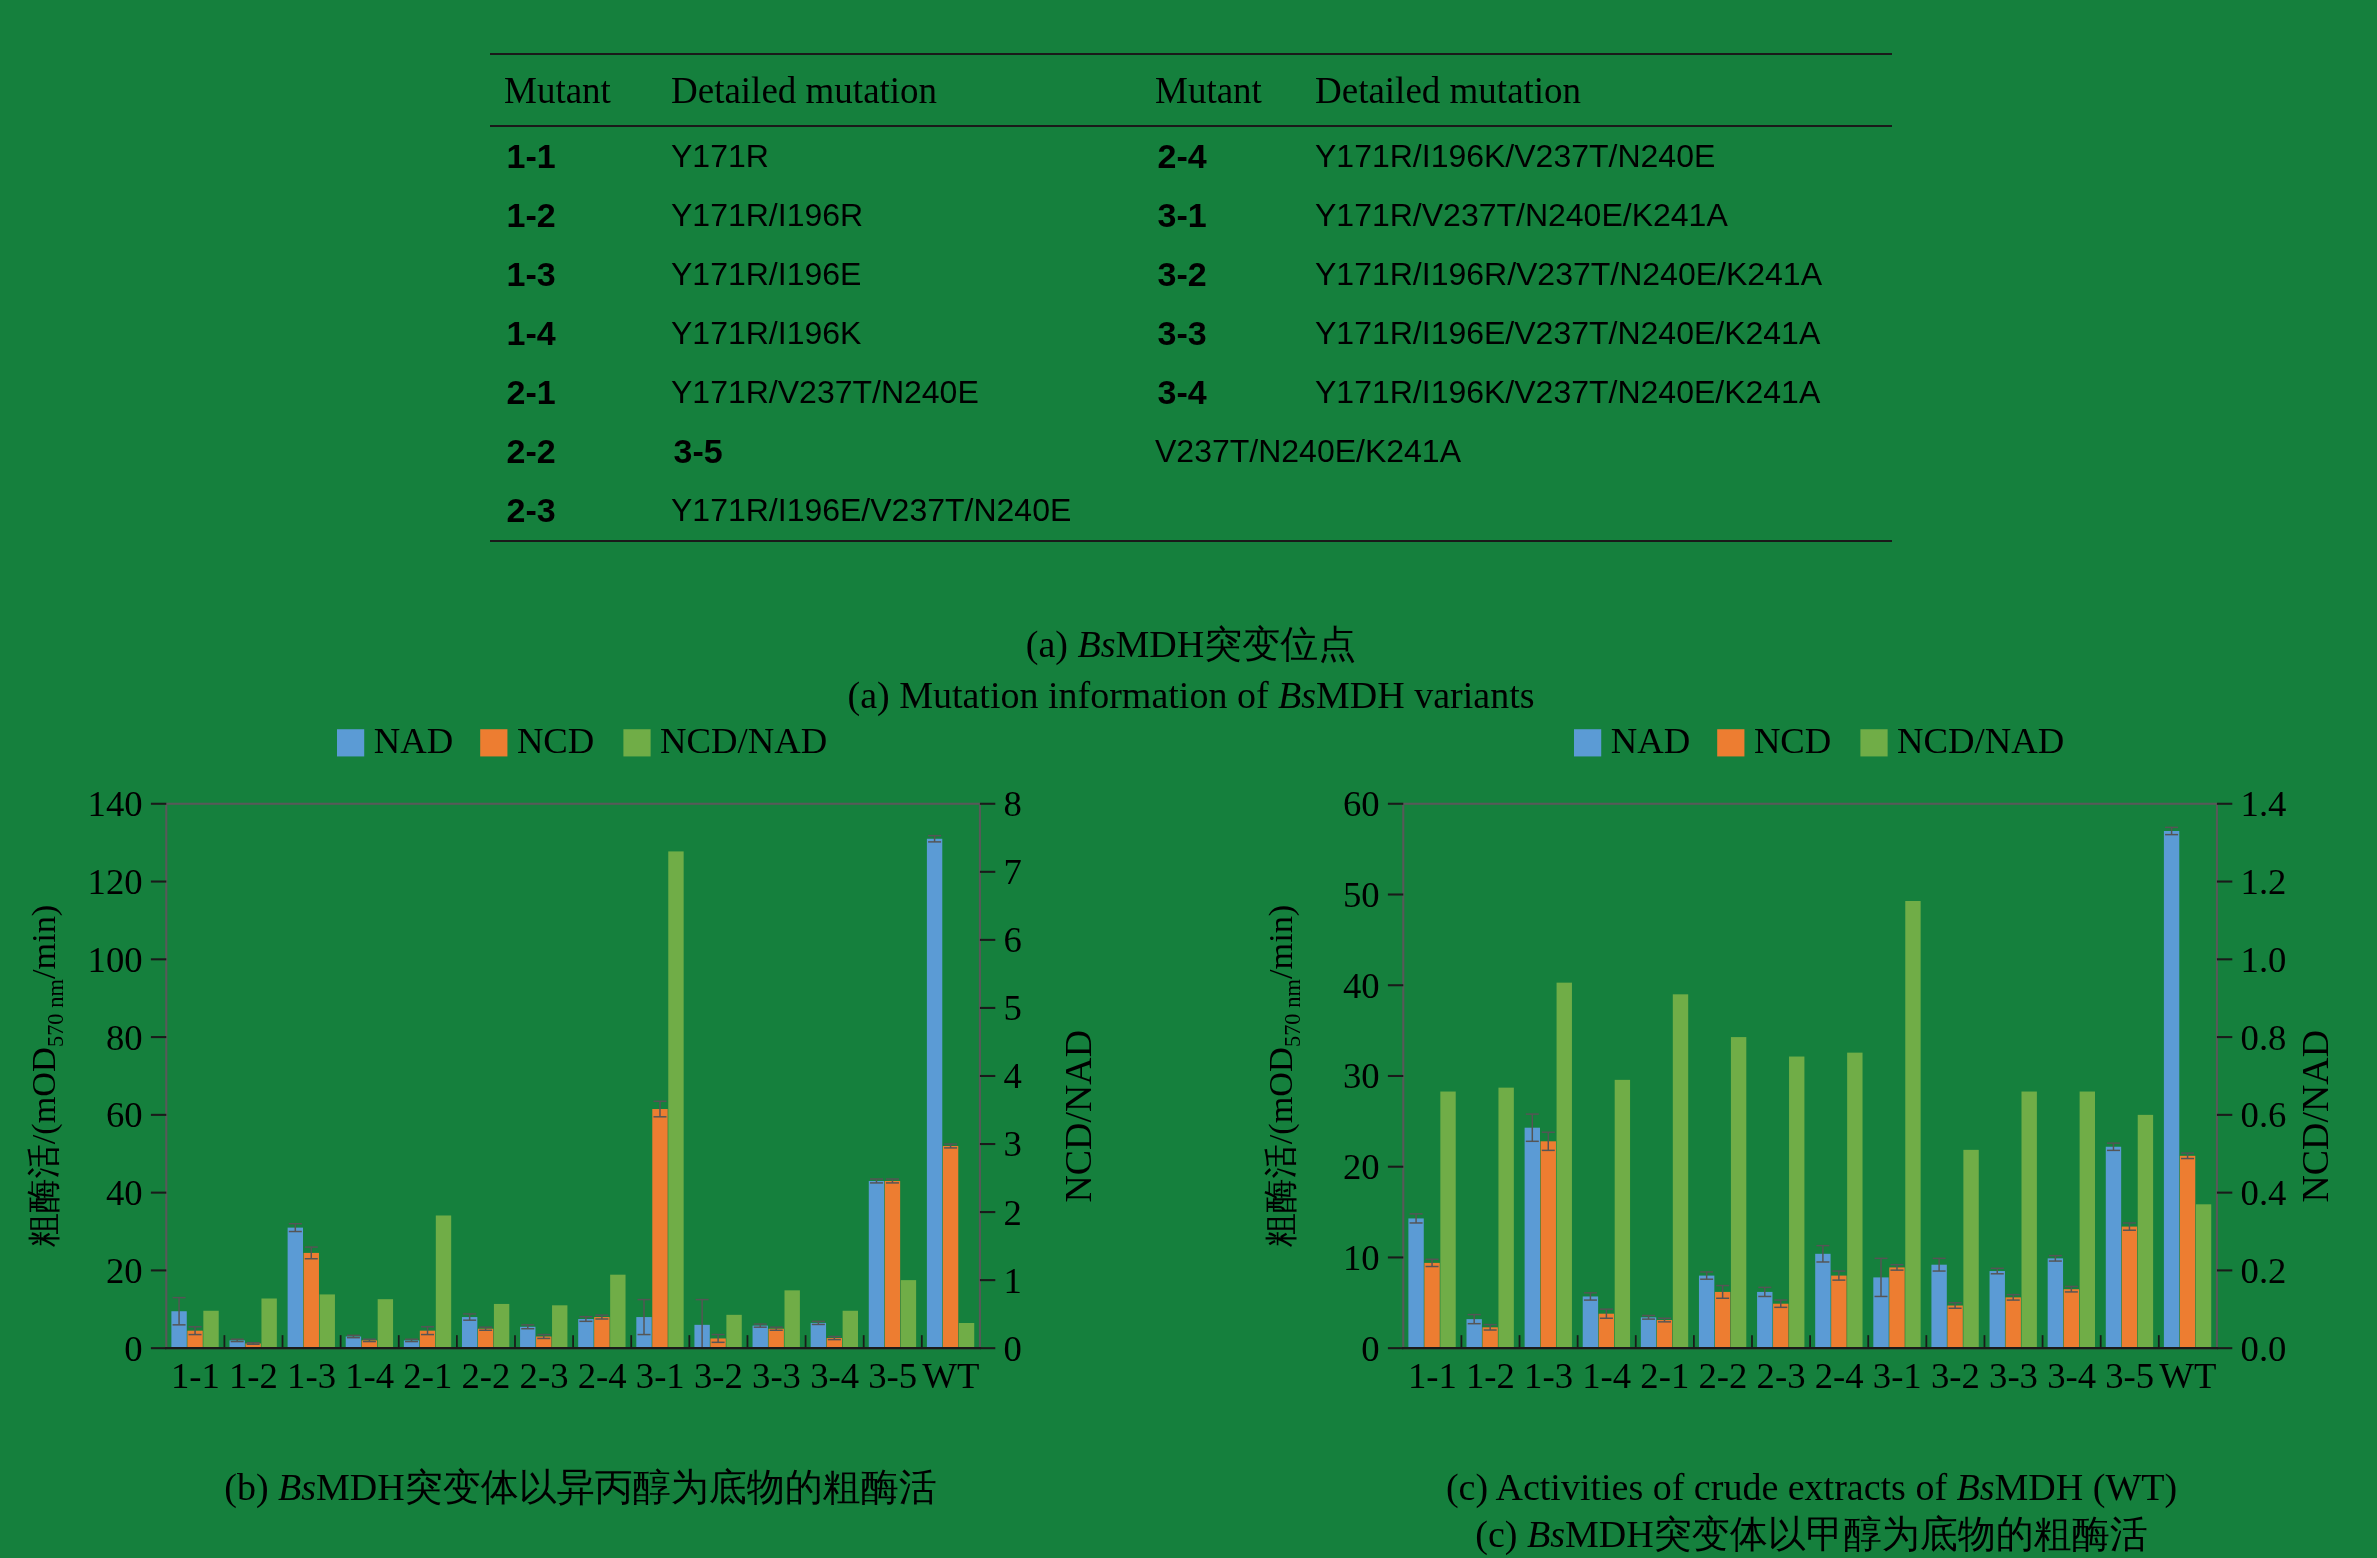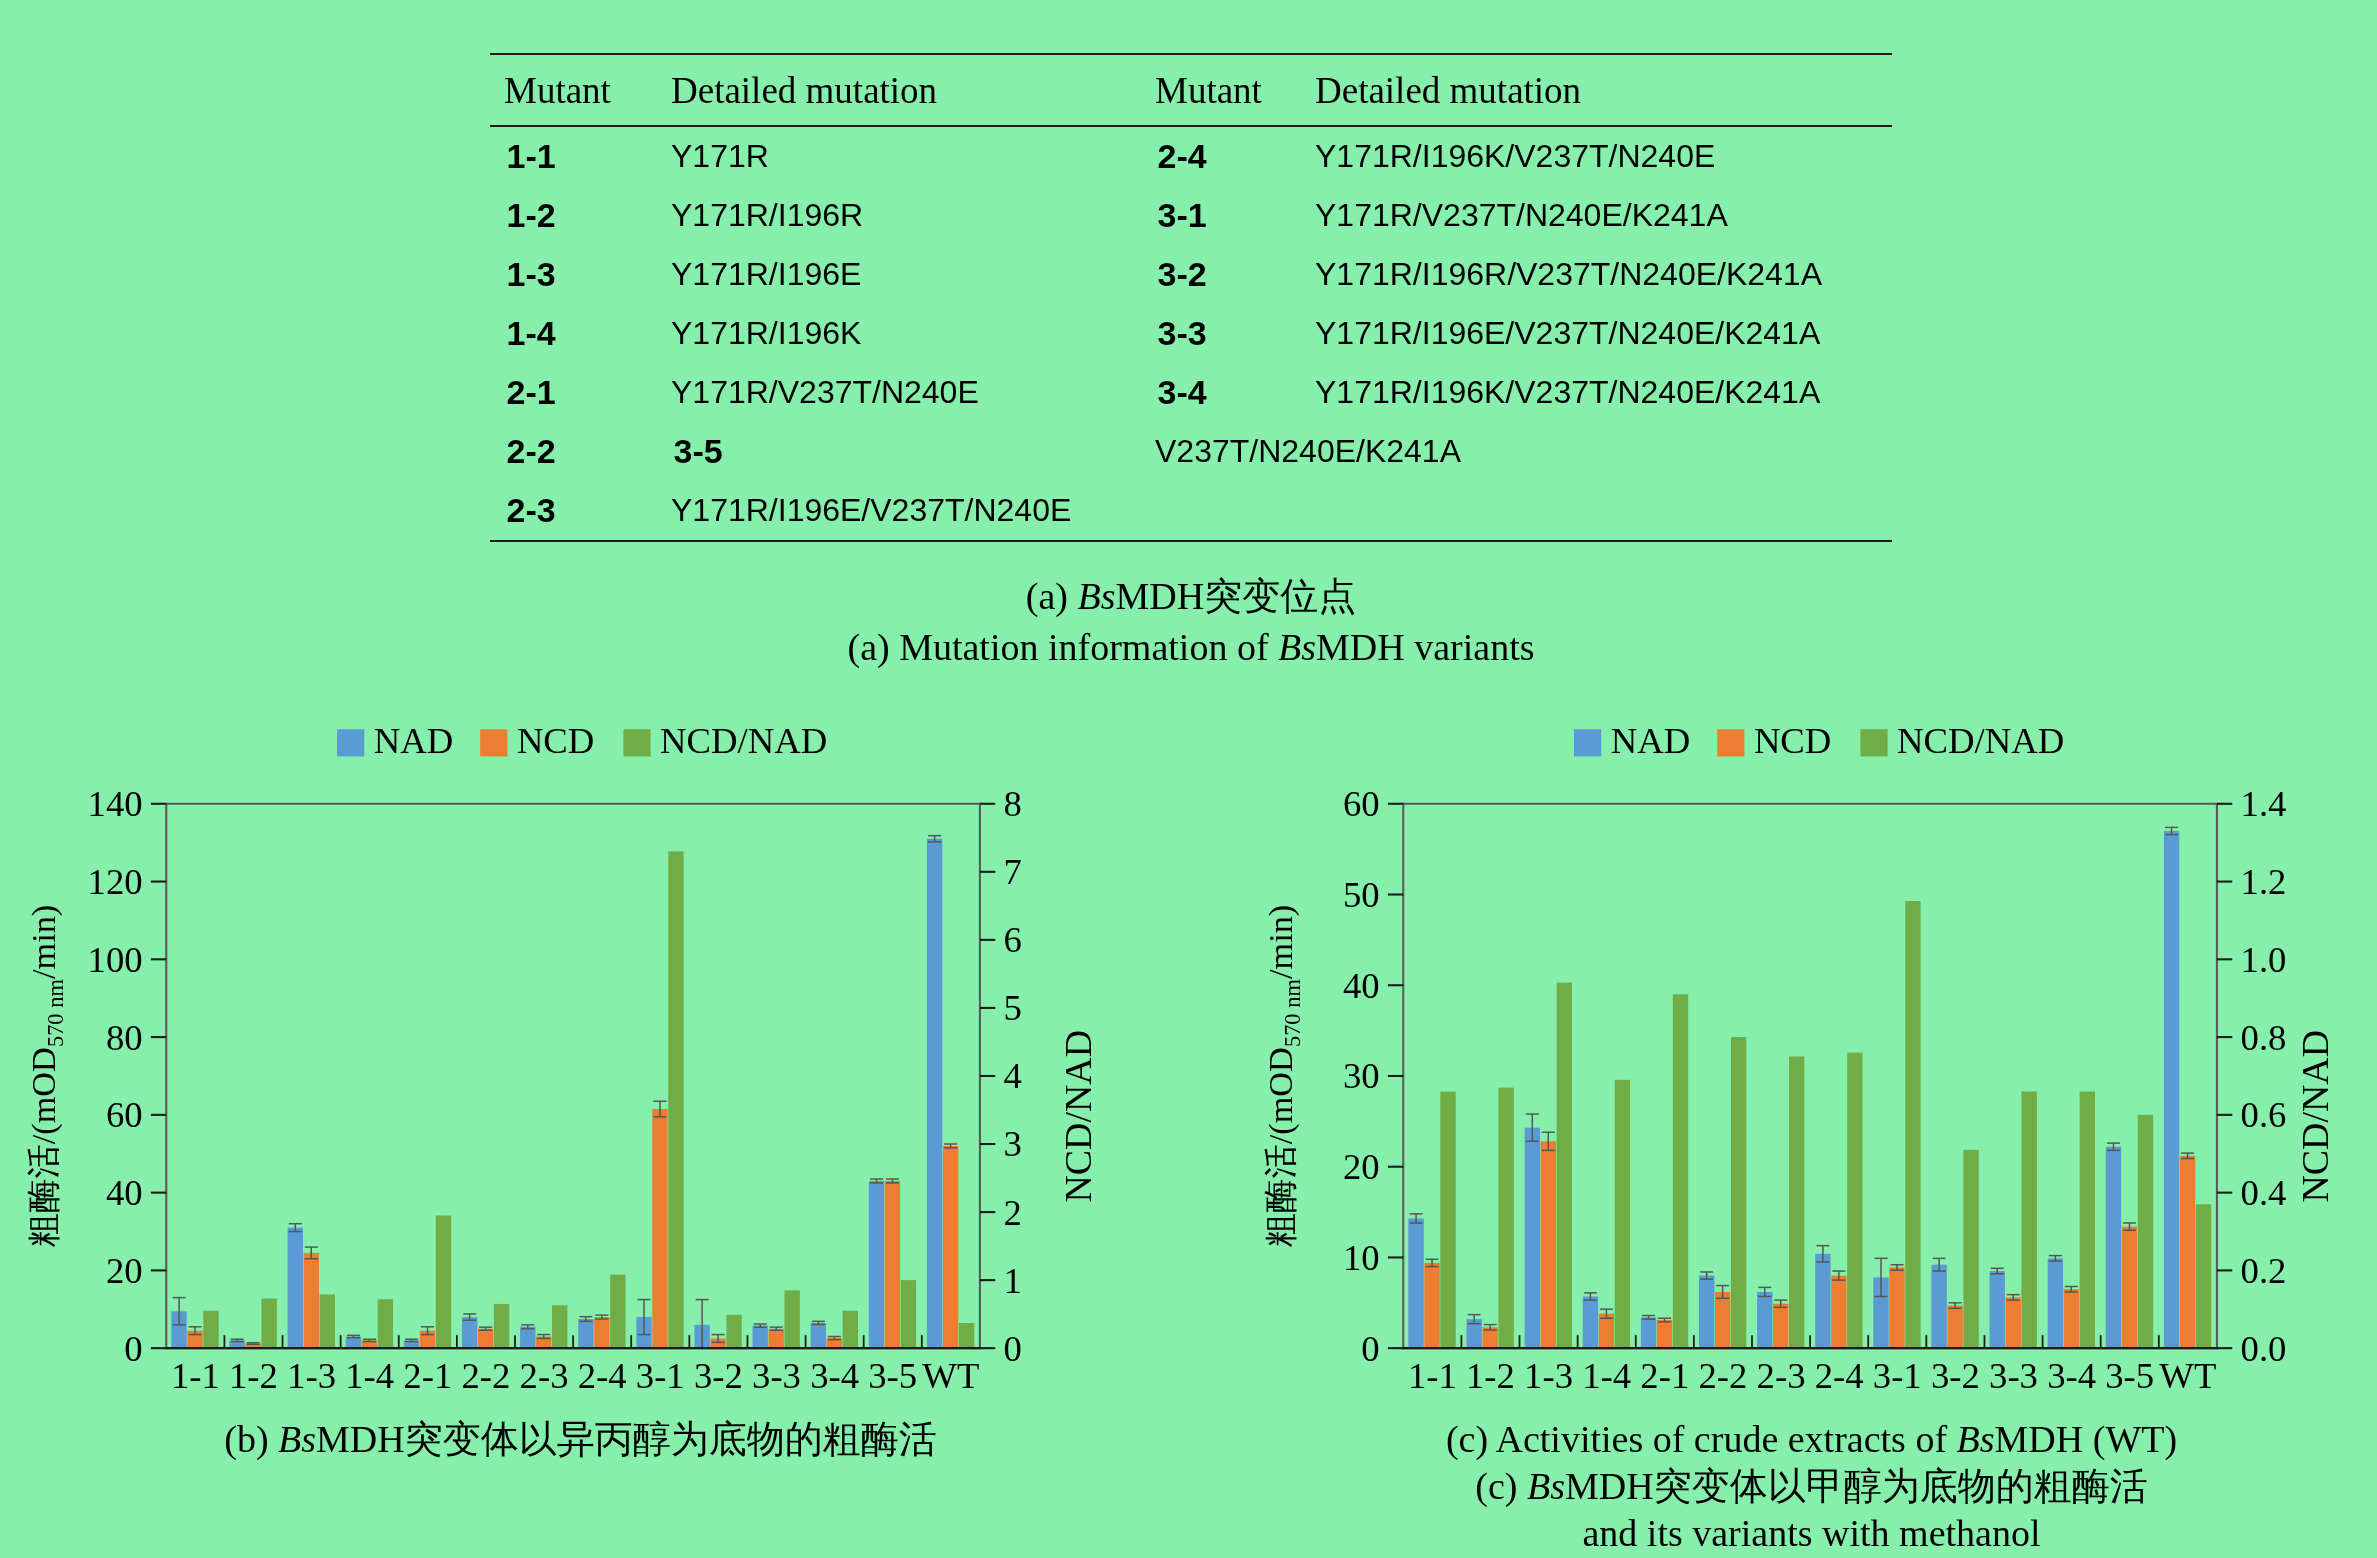--- a/index.html
+++ b/index.html
@@ -1,31 +1,31 @@
 <!DOCTYPE html>
 <html style="font-size:9.5px"><head>
 <meta charset="utf-8">
 <style>
   html,body{margin:0;padding:0;background:#ffffff;}
-  #page{position:relative;width:2377px;height:1558px;background:#86efac;overflow:hidden;
+  #page{position:relative;width:2377px;height:1558px;background:#15803d;overflow:hidden;
         font-family:"Liberation Serif","DejaVu Serif",serif;color:#000;}
   
   #table-a{position:absolute;left:490px;top:53px;width:1402px;
            border-top:2.4px solid #1a1a1a;border-bottom:2.4px solid #1a1a1a;}
   .thead{display:grid;grid-template-columns:167px 484px 160px 591px;
          border-bottom:2.4px solid #1a1a1a;height:70px;align-items:center;}
   .thead .hcell{font-size:37px;padding-left:14px;}
   #table-rows .trow{display:grid;grid-template-columns:167px 484px 160px 591px;
                     height:59px;align-items:center;}
   .mut-id{font-family:"Liberation Sans","DejaVu Sans",sans-serif;font-weight:bold;
           font-size:34px;padding-left:16.6px;}
   .mut-detail{font-family:"Liberation Sans","DejaVu Sans",sans-serif;
           font-size:32px;padding-left:14px;white-space:nowrap;}
   
-  .caption{position:absolute;text-align:center;font-size:38px;line-height:51px;}
+  .caption{position:absolute;text-align:center;font-size:38px;line-height:51px;margin-top:48px;}
   .caption .seg-i{font-style:italic;}
   #caption-a{left:490px;top:571px;width:1402px;}
   #caption-b{left:24px;top:1416px;width:1113px;line-height:47px;}
   #caption-c{left:1255px;top:1416px;width:1113px;line-height:47px;}
   
   .chart-svg{position:absolute;top:702px;width:1125px;height:716px;}
   #chart-b{left:18px;}
   #chart-c{left:1255px;}
   svg text{font-family:"Liberation Serif","DejaVu Serif",serif;}
 </style>

